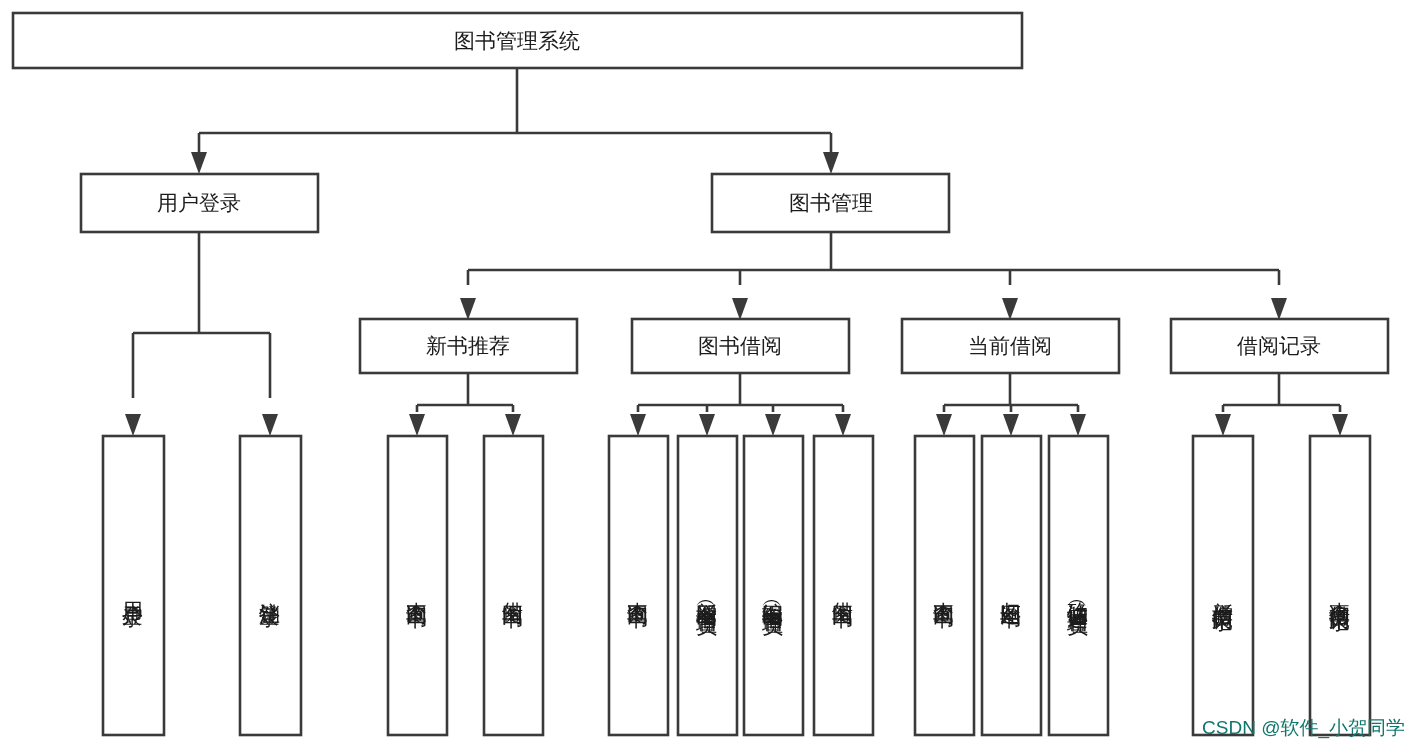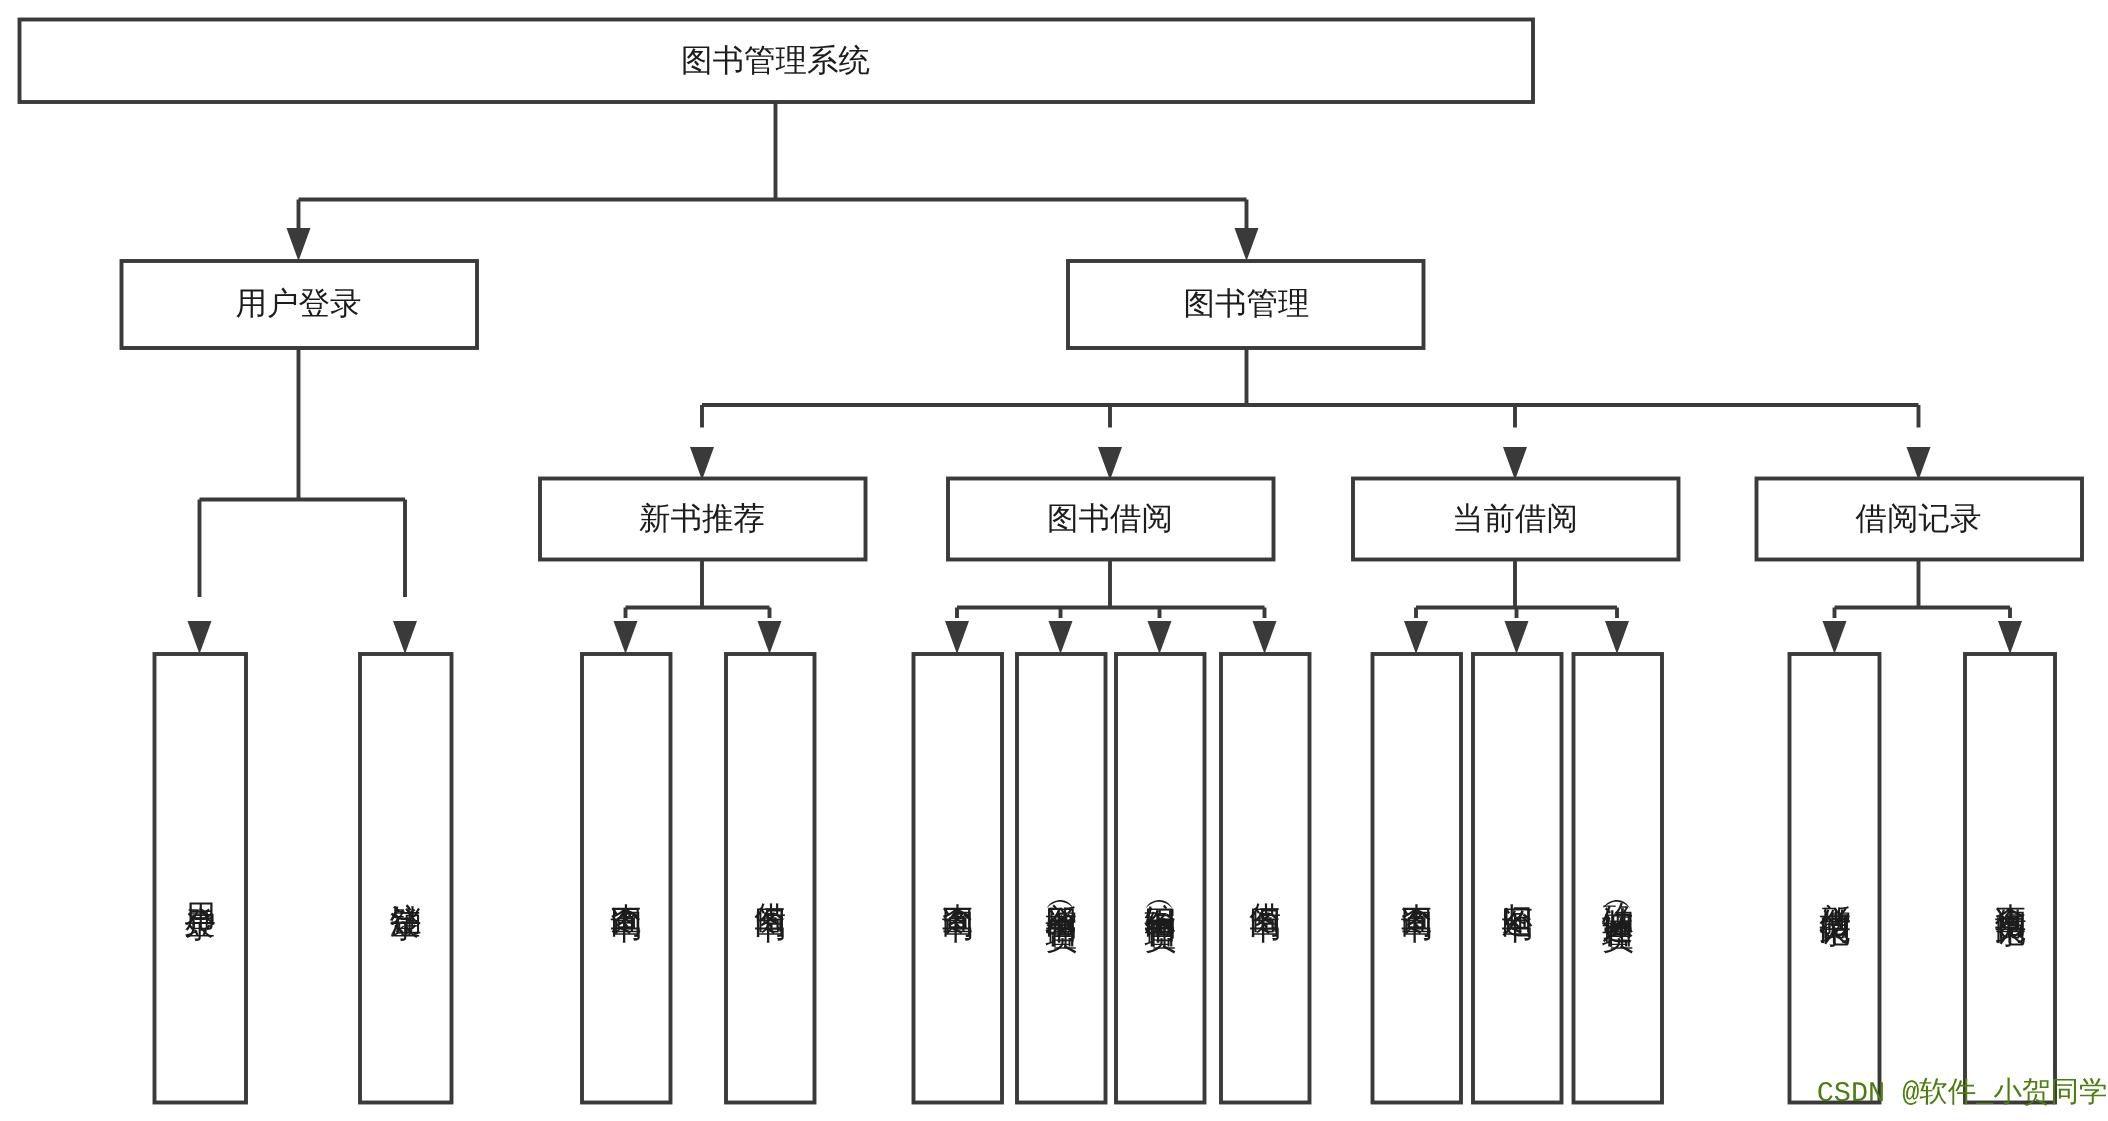--- a/index.html
+++ b/index.html
@@ -55,23 +55,23 @@
     fill: #1c1c1c;
     writing-mode: vertical-rl;
     text-orientation: upright;
     letter-spacing: 2px;
     dominant-baseline: central;
   }
   .watermark {
     position: absolute;
     right: 20px;
     bottom: 6px;
-    font-family: Liberation Mono, monospace;
+    font-family: Liberation Sans, sans-serif;
     font-size: 19px;
-    color: #4d7c0f;
+    color: #0f766e;
     white-space: nowrap;
     pointer-events: none;
     user-select: none;
   }
 </style>
 </head>
 <body>
 
 <div id="diagram-root">
 

